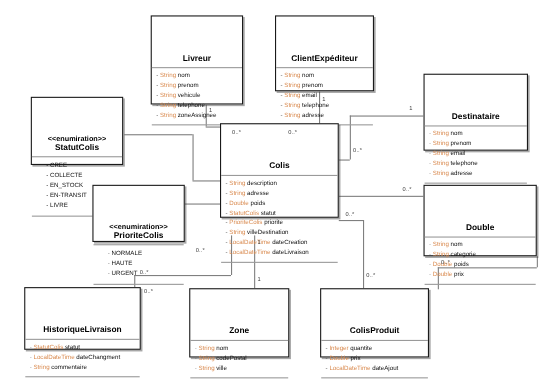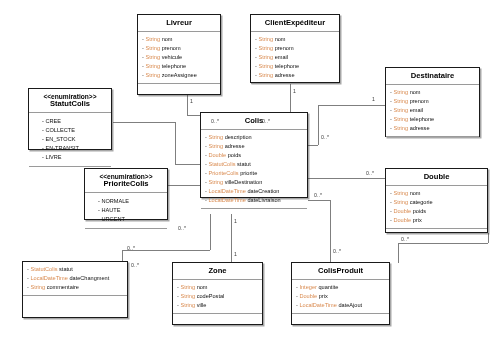--- a/index.html
+++ b/index.html
@@ -32,20 +32,21 @@
     box-shadow:1.5px 1.5px 0 rgba(60,60,60,.45);
   }
   .cls .title{
     text-align:center;
     font-weight:bold;
     font-size:7.6px;
     color:#000;
     padding:3.5px 2px 3.5px;
     border-bottom:1px solid #9a9a9a;
     line-height:1.15;
+    margin-top:30px;
   }
   .cls .title .stereo{
     display:block;
     font-weight:bold;
     font-size:6.6px;
   }
   .cls .attrs{
     padding:3px 3px 3px 4px;
     border-bottom:1px solid #9a9a9a;
   }
@@ -242,20 +243,21 @@
         <span class="ty">Double</span>
         <span class="nm">poids</span></div>
       <div class="attr"><span class="bullet">-</span>
         <span class="ty">Double</span>
         <span class="nm">prix</span></div>
     </div>
     <div class="ops"></div>
   </div>
 
   <div class="cls" style="left:22px;top:261px;width:106px;height:57px;">
+    <div class="title">HistoriqueLivraison</div>
     <div class="attrs">
       <div class="attr"><span class="bullet">-</span>
         <span class="ty">StatutColis</span>
         <span class="nm">statut</span></div>
       <div class="attr"><span class="bullet">-</span>
         <span class="ty">LocalDateTime</span>
         <span class="nm">dateChangment</span></div>
       <div class="attr"><span class="bullet">-</span>
         <span class="ty">String</span>
         <span class="nm">commentaire</span></div>

